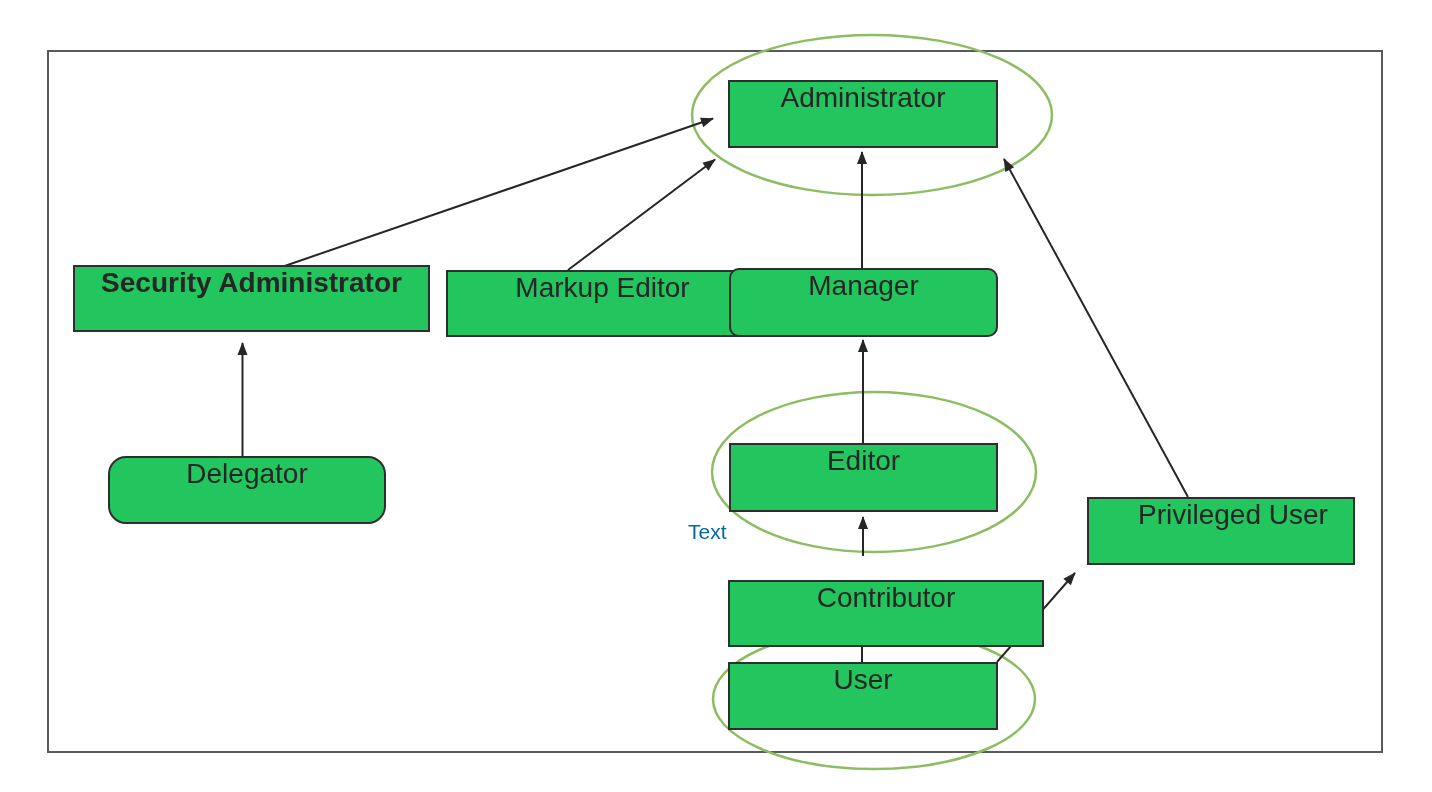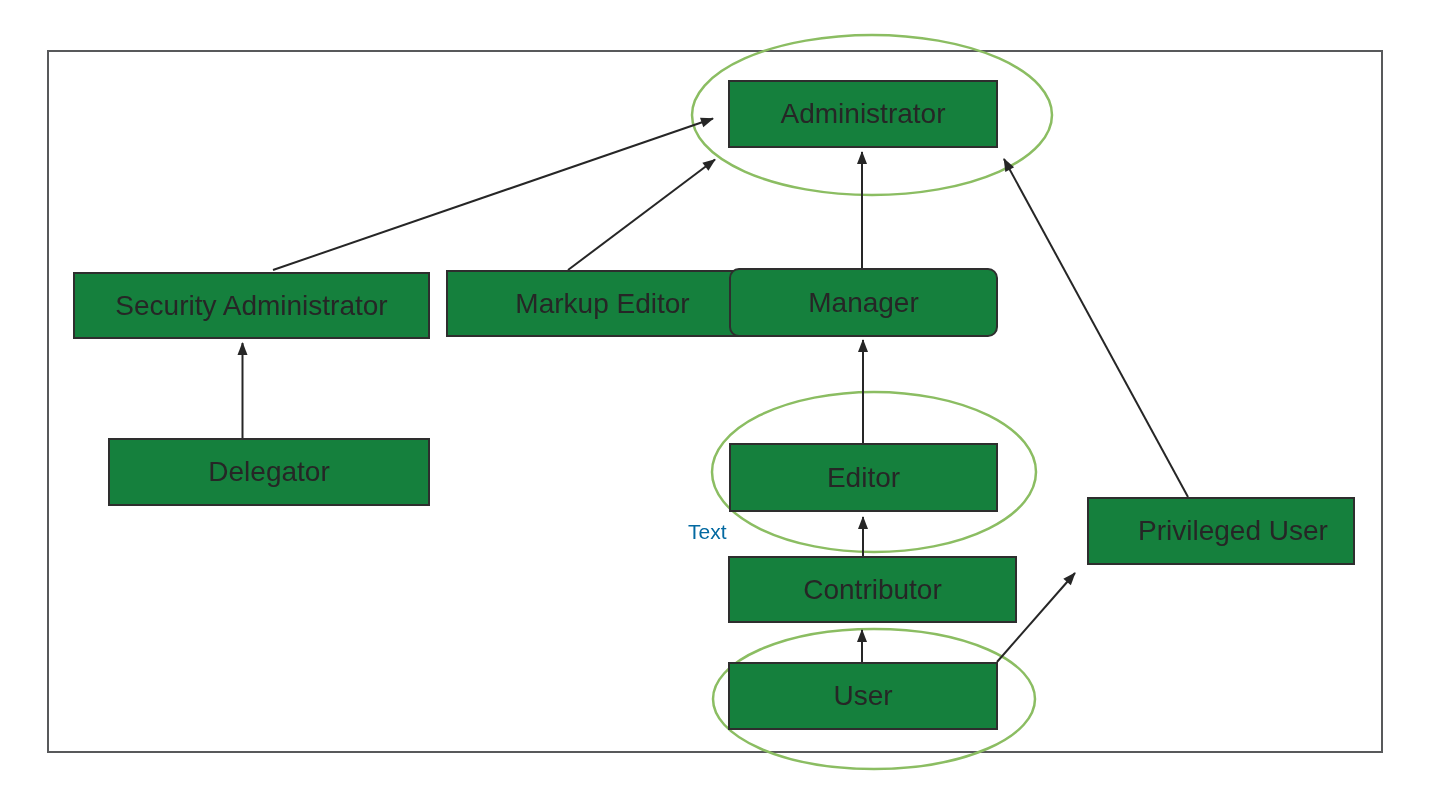--- a/index.html
+++ b/index.html
@@ -34,36 +34,36 @@
     width: 1432px; height: 792px;
     z-index: 2;
   }
   .edge { stroke: var(--arrow); stroke-width: 2; fill: none; }
   .hl-ellipse { fill: none; stroke: var(--highlight-ellipse); stroke-width: 2.5; }
   marker path { fill: var(--arrow); }
   .node {
     position: absolute;
     box-sizing: border-box;
     border: 2px solid var(--node-border);
-    background: #15803d;
+    background: #22c55e;
     display: flex;
-    align-items: center;
+    align-items: flex-start;
     justify-content: center;
     font-size: 28px;
     color: var(--node-text);
     z-index: 3;
     white-space: nowrap;
   }
   #n-administrator { left: 728px; top: 80px;  width: 270px; height: 68px; }
-  #n-security-administrator { left: 73px;  top: 272px; width: 357px; height: 67px; }
+  #n-security-administrator { left: 73px;  top: 265px; width: 357px; height: 67px; font-weight: bold; }
   #n-markup-editor { left: 446px; top: 270px; width: 313px; height: 67px; }
   #n-manager { left: 729px; top: 268px; width: 269px; height: 69px; border-radius: 10px; }
-  #n-delegator { left: 108px; top: 438px; width: 322px; height: 68px; }
+  #n-delegator { left: 108px; top: 456px; width: 278px; height: 68px; border-radius: 18px; }
   #n-editor { left: 729px; top: 443px; width: 269px; height: 69px; }
-  #n-contributor { left: 728px; top: 556px; width: 289px; height: 67px; }
+  #n-contributor { left: 728px; top: 580px; width: 316px; height: 67px; }
   #n-user { left: 728px; top: 662px; width: 270px; height: 68px; }
   #n-privileged-user { left: 1087px; top: 497px; width: 268px; height: 68px; padding-left: 24px; }
   .text-note {
     position: absolute;
     left: 688px; top: 520px;
     font-size: 21px;
     color: #0369a1;
     z-index: 4;
   }
 </style>

